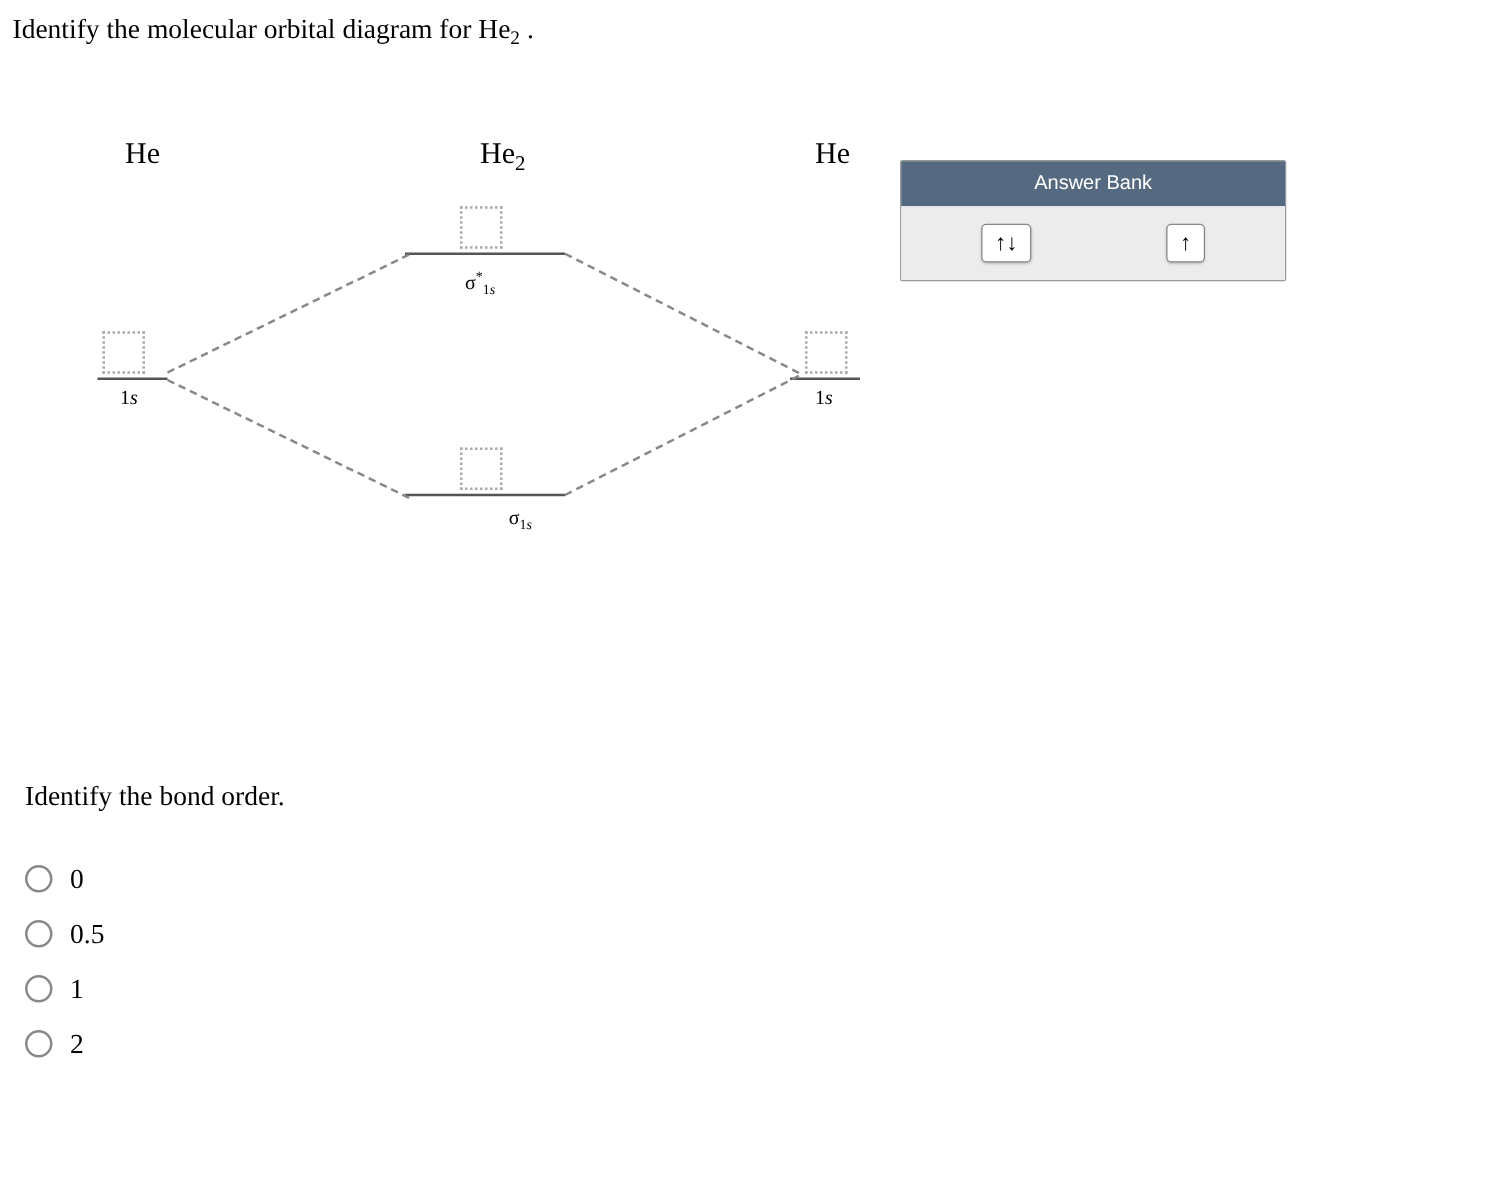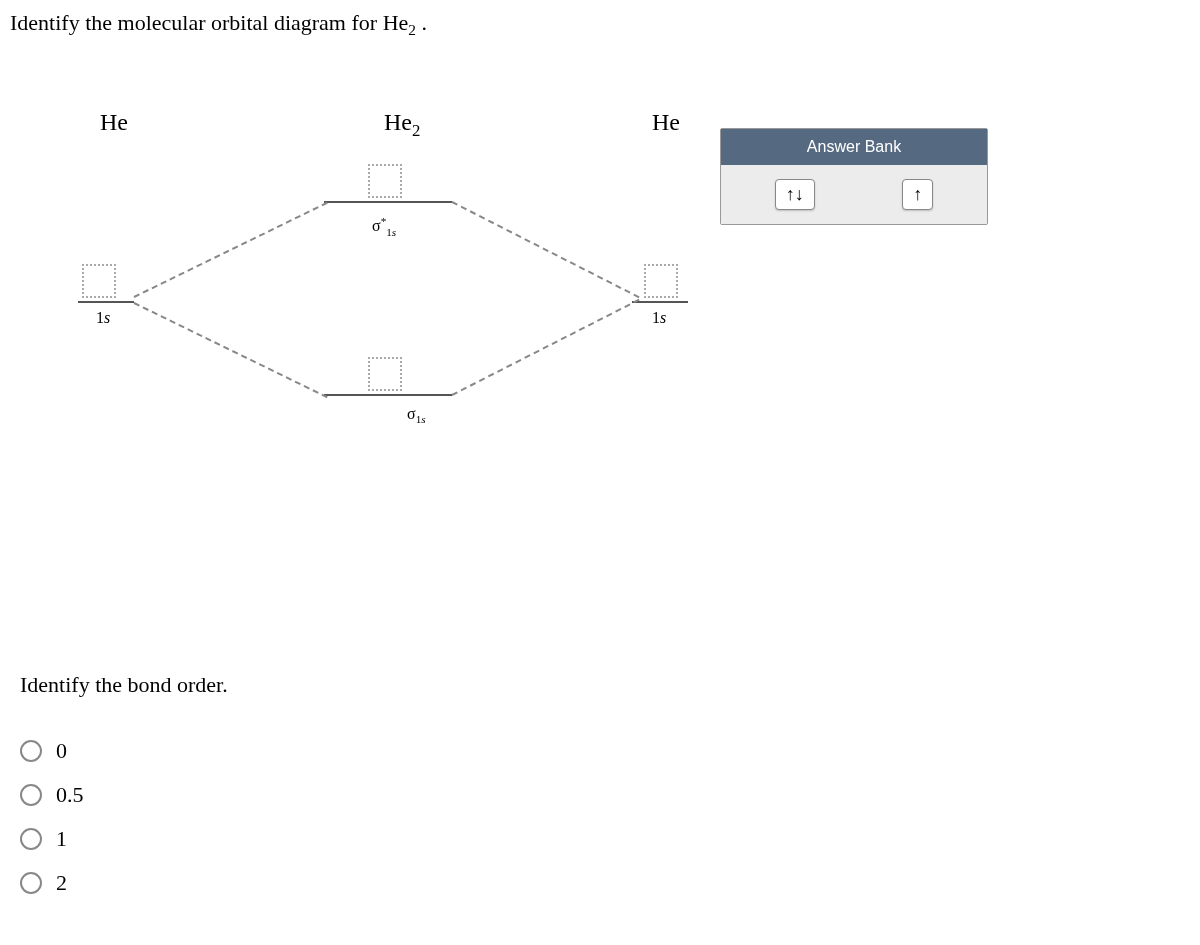--- a/index.html
+++ b/index.html
@@ -55,21 +55,21 @@
     .dash-line {
       position: absolute;
       border-top: 2.5px dashed #888;
       transform-origin: left center;
     }
     
     .answer-bank {
       position: absolute;
       top: 128px;
       left: 720px;
-      width: 268px;
+      width: 309px;
       border: 1px solid #999;
       background: #f0f0f0;
       border-radius: 2px;
     }
     .answer-bank-header {
       background: #556980;
       color: #fff;
       text-align: center;
       font-family: Arial, sans-serif;
       font-size: 16px;
@@ -88,21 +88,21 @@
       border-radius: 4px;
       padding: 4px 10px;
       font-size: 18px;
       font-family: Arial, sans-serif;
       box-shadow: 0 1px 2px rgba(0,0,0,0.2);
       cursor: move;
     }
     
     .bond-order-section {
       position: absolute;
-      top: 672px;
+      top: 624px;
       left: 20px;
     }
     .bond-order-title {
       font-size: 22px;
       margin-bottom: 40px;
     }
     .radio-option {
       display: flex;
       align-items: center;
       margin-bottom: 18px;

